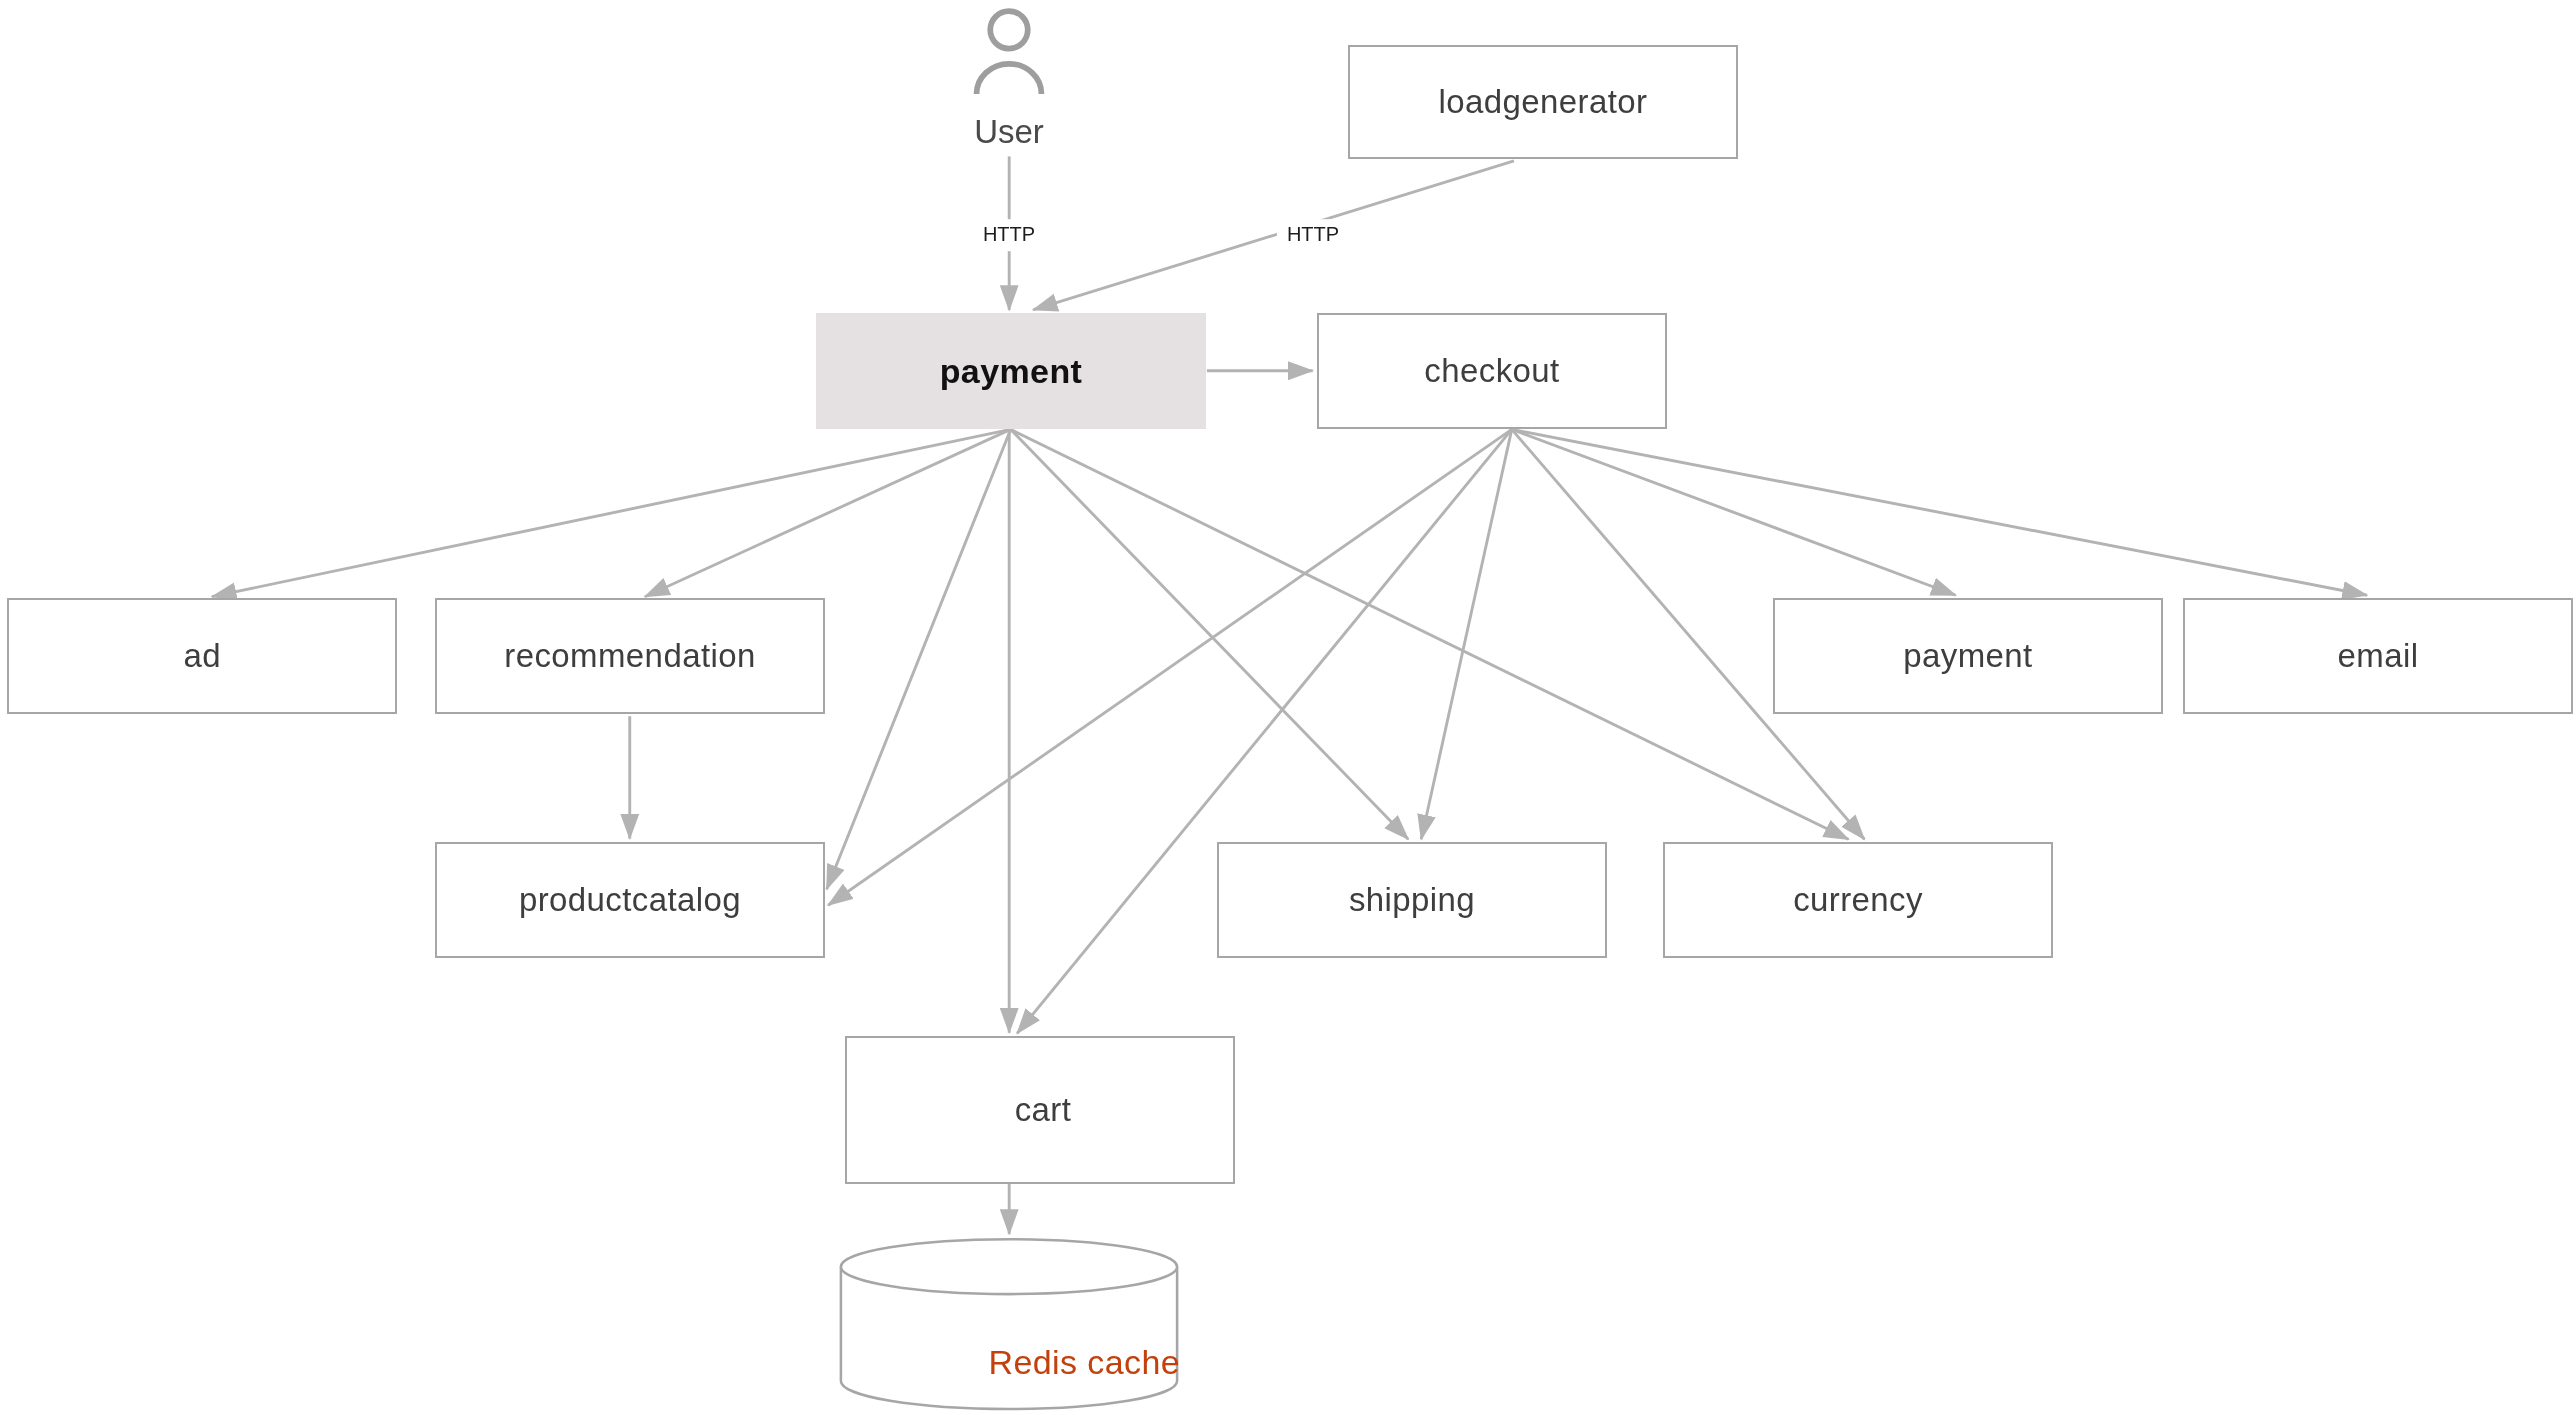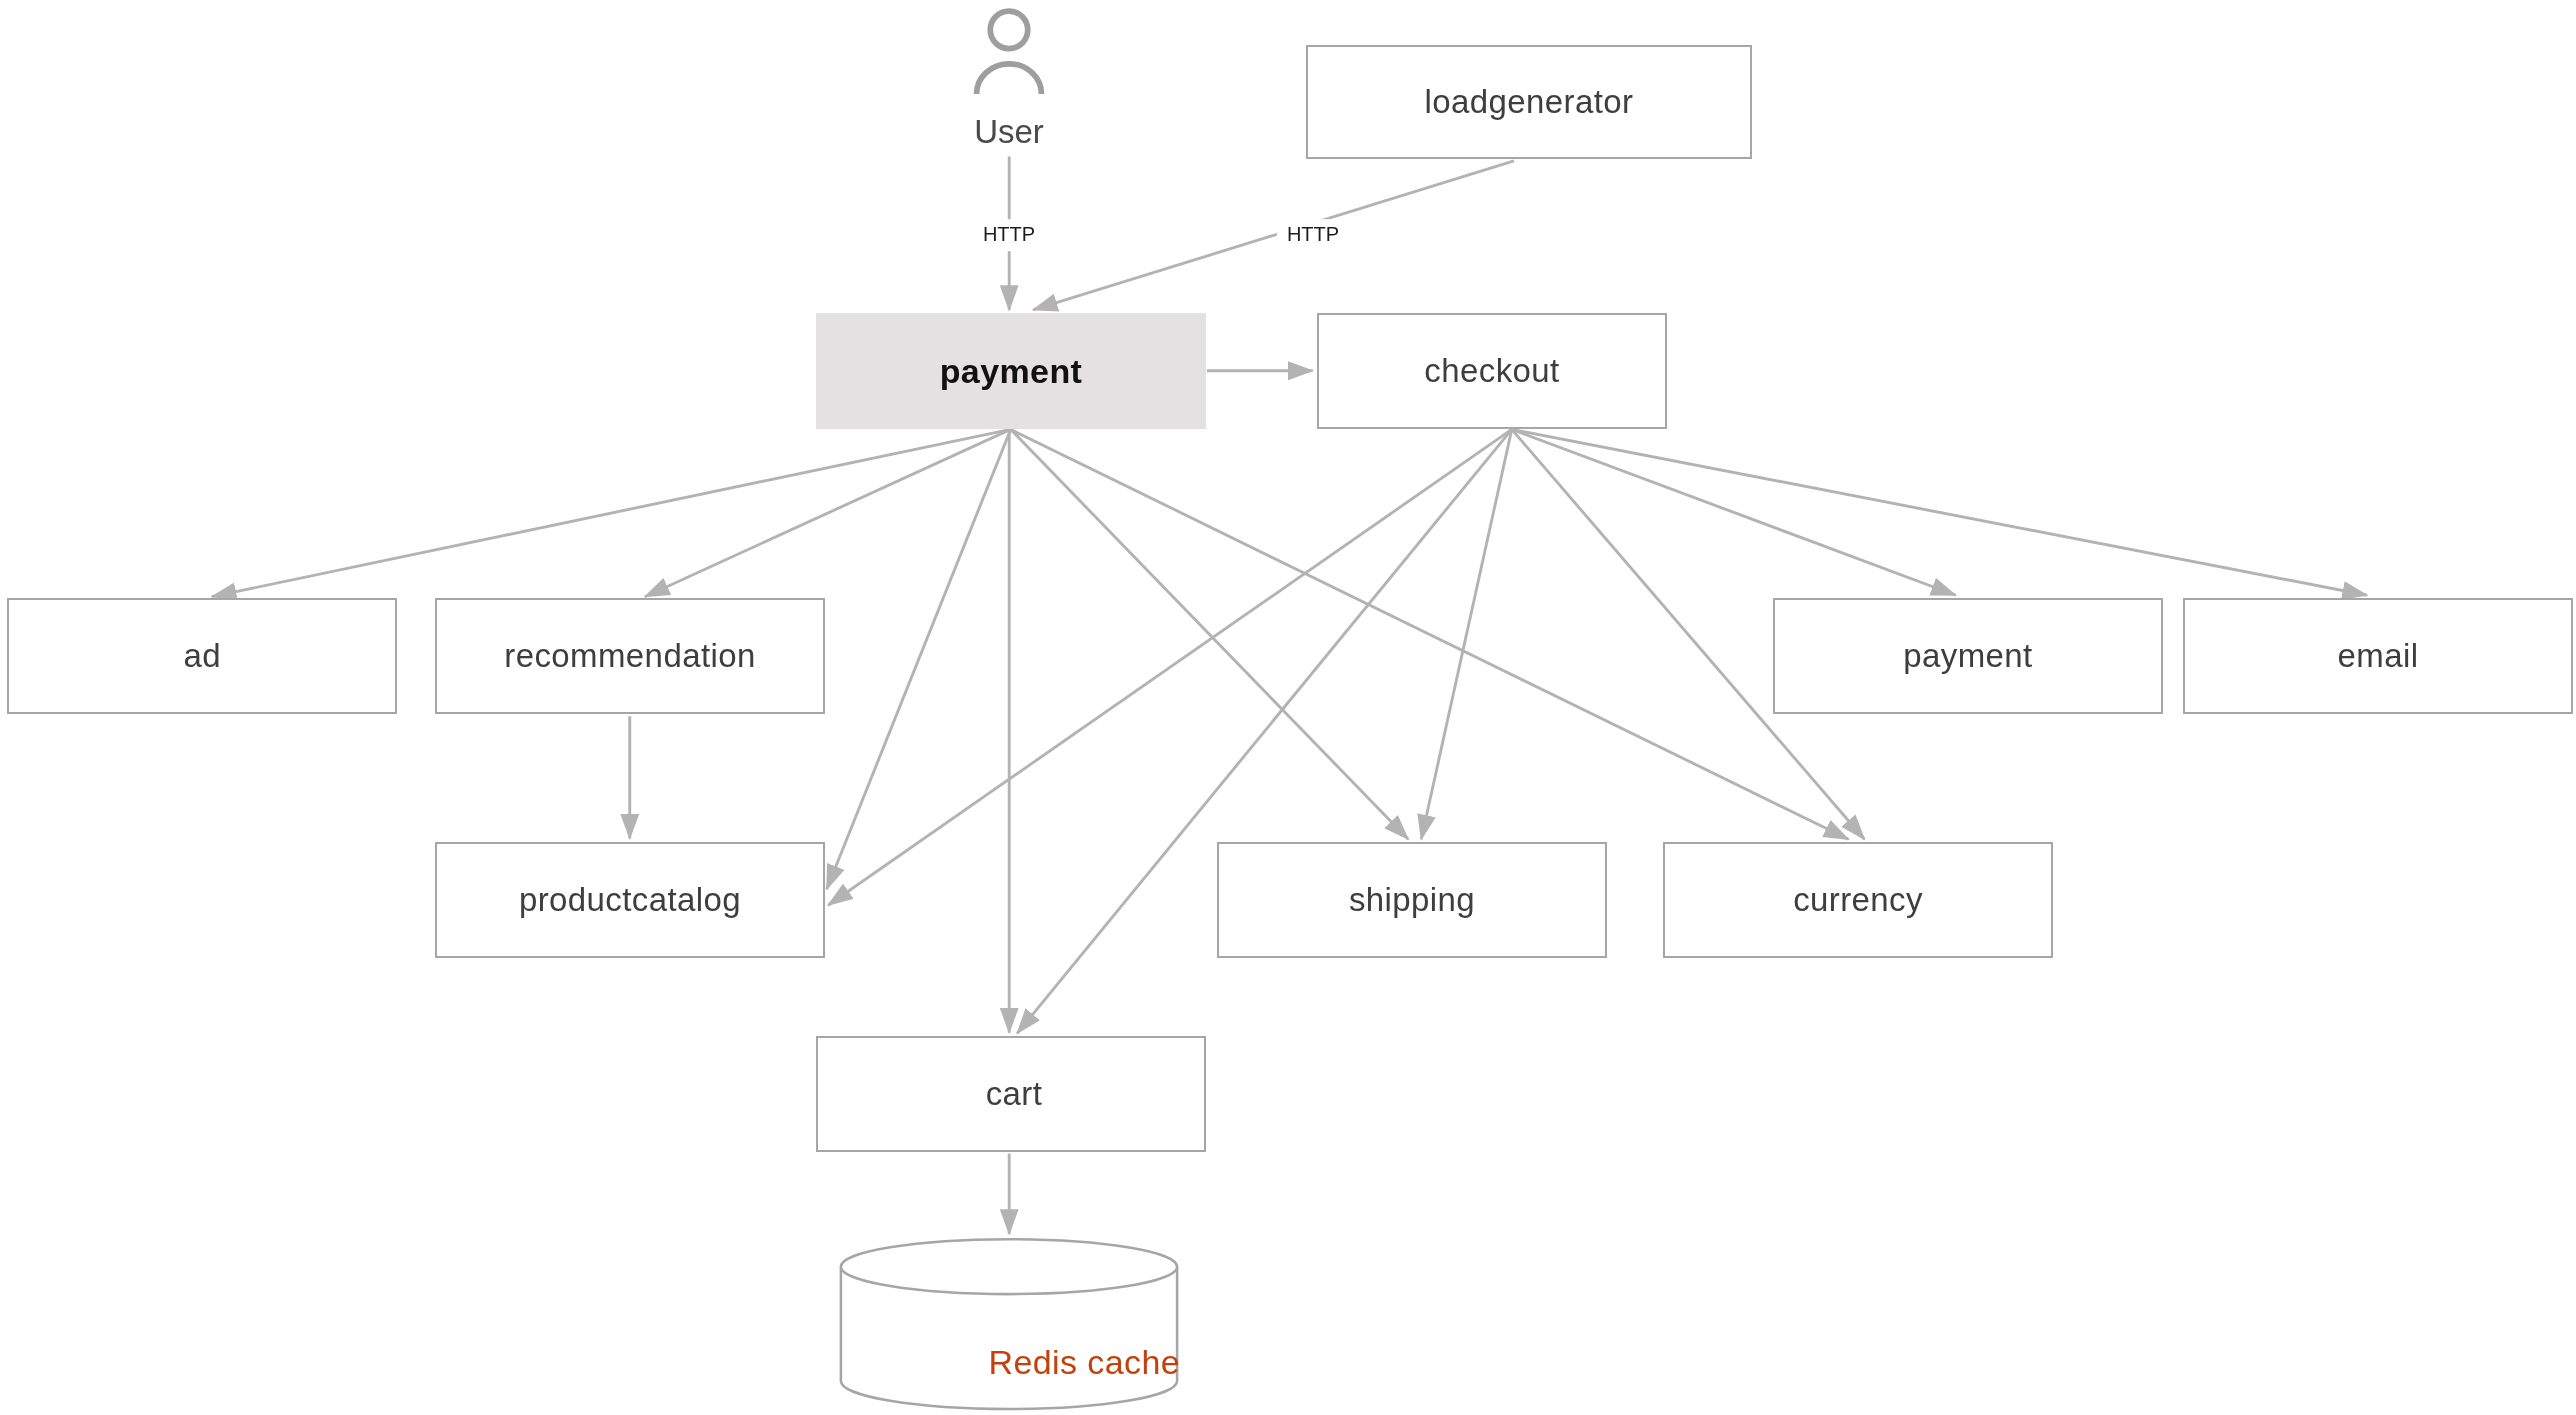--- a/index.html
+++ b/index.html
@@ -112,21 +112,21 @@
       </g>
   </svg>
   <div id="node-layer">
       <div class="node actor" style="left: 944px; top: 5.8px; width: 130px; height: 145px;">
         <svg width="88" height="91" viewBox="0 0 122 126">
           <circle cx="61" cy="33" r="26" fill="none" stroke="#9e9e9e" stroke-width="8"></circle>
           <path d="M 16 122 a 45 42 0 0 1 90 0" fill="none" stroke="#9e9e9e" stroke-width="8"></path>
         </svg>
         <span class="node-label">User</span>
       </div>
-      <div class="node service" style="left: 1306px; top: 45px; width: 446px; height: 114px;">
+      <div class="node service" style="left: 1348px; top: 45px; width: 390px; height: 114px;">
         <span class="node-label">loadgenerator</span>
       </div>
       <div class="node highlight" style="left: 816px; top: 313px; width: 390px; height: 116px;">
         <span class="node-label">payment</span>
       </div>
       <div class="node service" style="left: 1317px; top: 313px; width: 350px; height: 116px;">
         <span class="node-label">checkout</span>
       </div>
       <div class="node service" style="left: 7.2px; top: 598px; width: 390px; height: 116px;">
         <span class="node-label">ad</span>
@@ -142,21 +142,21 @@
       </div>
       <div class="node service" style="left: 435px; top: 842px; width: 390px; height: 116px;">
         <span class="node-label">productcatalog</span>
       </div>
       <div class="node service" style="left: 1217px; top: 842px; width: 390px; height: 116px;">
         <span class="node-label">shipping</span>
       </div>
       <div class="node service" style="left: 1663px; top: 842px; width: 390px; height: 116px;">
         <span class="node-label">currency</span>
       </div>
-      <div class="node service" style="left: 816px; top: 1036px; width: 390px; height: 116px; padding-left: 6px;">
+      <div class="node service" style="left: 845px; top: 1036px; width: 390px; height: 148px; padding-left: 6px;">
         <span class="node-label">cart</span>
       </div>
       <div class="node datastore" style="left: 838px; top: 1237px; width: 342px; height: 175px;">
         <svg class="cyl-svg" viewBox="0 0 472 242" preserveAspectRatio="none">
           <path d="M 4 41 L 4 199 A 232 39 0 0 0 468 199 L 468 41" fill="#ffffff" stroke="#a6a6a6" stroke-width="3.5"></path>
           <ellipse cx="236" cy="41" rx="232" ry="38" fill="#ffffff" stroke="#a6a6a6" stroke-width="3.5"></ellipse>
         </svg>
         <span class="node-label">Redis cache</span>
       </div>
     </div>

